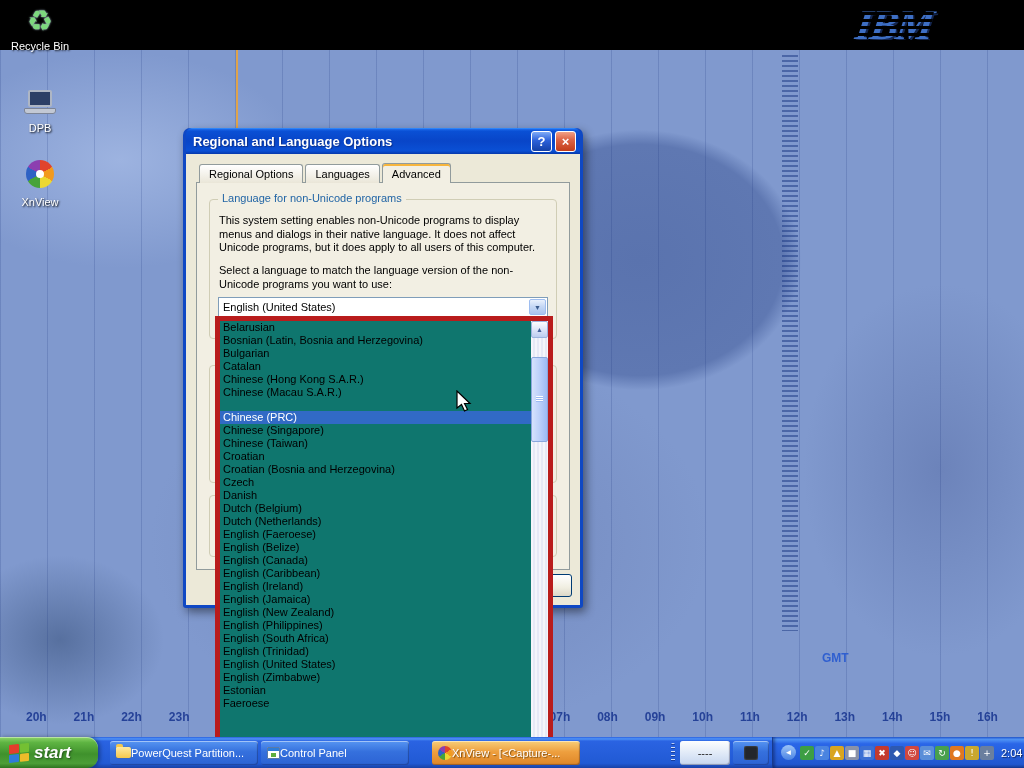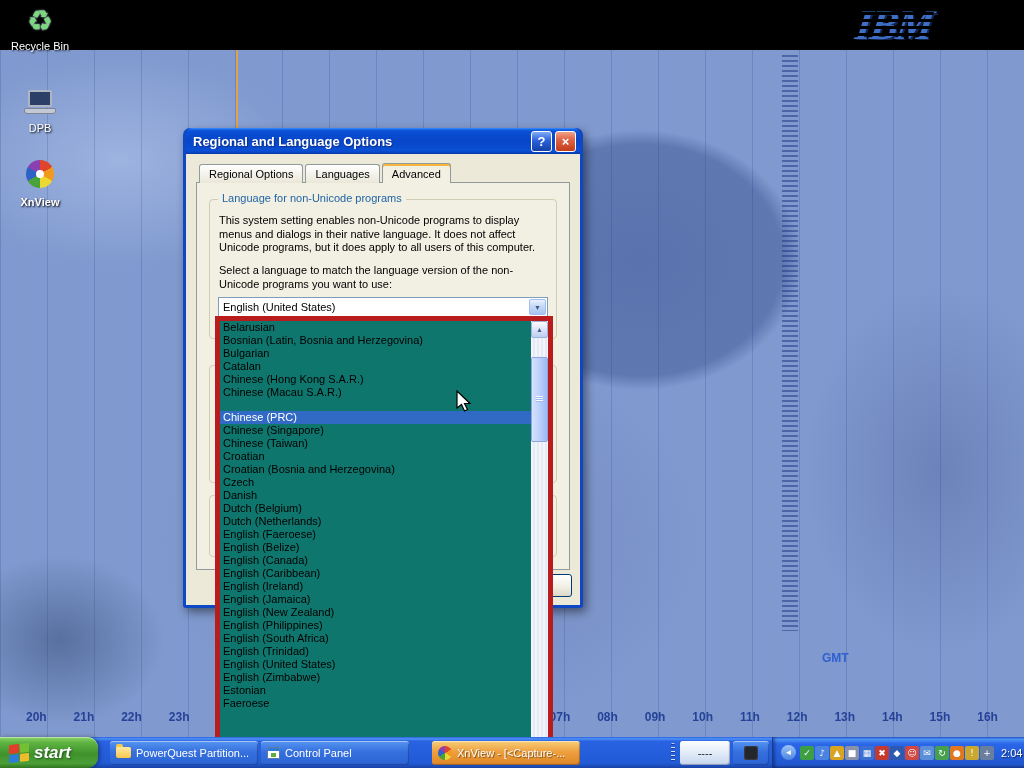--- a/index.html
+++ b/index.html
@@ -118,21 +118,21 @@
     background:linear-gradient(180deg,#8ed56a 0%,#5eb442 18%,#3f912c 55%,#4c9e37 85%,#2e7420 100%);
     box-shadow:2px 0 4px rgba(0,0,0,.35), inset 0 1px 0 rgba(255,255,255,.4); }
   .win-flag { width:20px; height:18px; display:grid; grid-template:1fr 1fr / 1fr 1fr; gap:1px;
     transform:skewY(-6deg); }
   .win-flag i { border-radius:1px; }
   .win-flag .r { background:#e33e2c; } .win-flag .g { background:#74c033; }
   .win-flag .b { background:#2e7cd8; } .win-flag .y { background:#edbc2a; }
 
   .task-buttons { display:flex; align-items:center; flex:1; height:31px; padding-left:12px; }
   .task-btn { width:148px; height:24px; margin-right:3px; border-radius:3px; display:flex;
-    align-items:center; gap:5px; padding:0 6px; color:#fff; font-size:11px; white-space:nowrap;
+    align-items:center; padding:0 6px; color:#fff; font-size:11px; white-space:nowrap;
     overflow:hidden; background:linear-gradient(#5795f2,#3570dd 45%,#2c63d4);
     box-shadow:inset 0 1px 0 rgba(255,255,255,.45), inset -1px -1px 1px rgba(0,0,40,.3); }
   .task-btn.attention { background:linear-gradient(#f7ce79,#ee9f3e 45%,#de8628); text-shadow:1px 1px 1px #7c4d10; }
   .task-btn.xn-gap { margin-left:20px; }
   .task-btn.light { width:50px; justify-content:center; color:#222;
     background:linear-gradient(#fdfefe,#dbe6f6 60%,#c6d6ee); text-shadow:none; }
   .task-btn.icon-only { width:36px; justify-content:center; }
   .tb-label { overflow:hidden; text-overflow:ellipsis; }
   .grip { width:4px; height:20px; margin:0 5px 0 88px; border-radius:2px;
     background:repeating-linear-gradient(to bottom, rgba(255,255,255,.8) 0 1px, rgba(10,30,90,.45) 1px 2px, transparent 2px 4px); }
@@ -202,21 +202,21 @@
       </div>
     <div>Recycle Bin</div>
   </div>
   <div class="desktop-icon" style="left:4px; top:86px;text-align:center;">
     <div class="di-img">
         <div class="dpb-screen"></div>
         <div class="dpb-base"></div>
       </div>
     <div>DPB</div>
   </div>
-  <div class="desktop-icon" style="left:4px; top:158px;font-weight:bold;">
+  <div class="desktop-icon" style="left:4px; top:158px;">
     <div class="di-img">
         <div class="xnview-glyph"></div>
       </div>
     <div>XnView</div>
   </div>
 
   <div class="dialog">
     <div class="titlebar">
       <span class="title">Regional and Language Options</span>
       <span class="tb-btn help">?</span>

